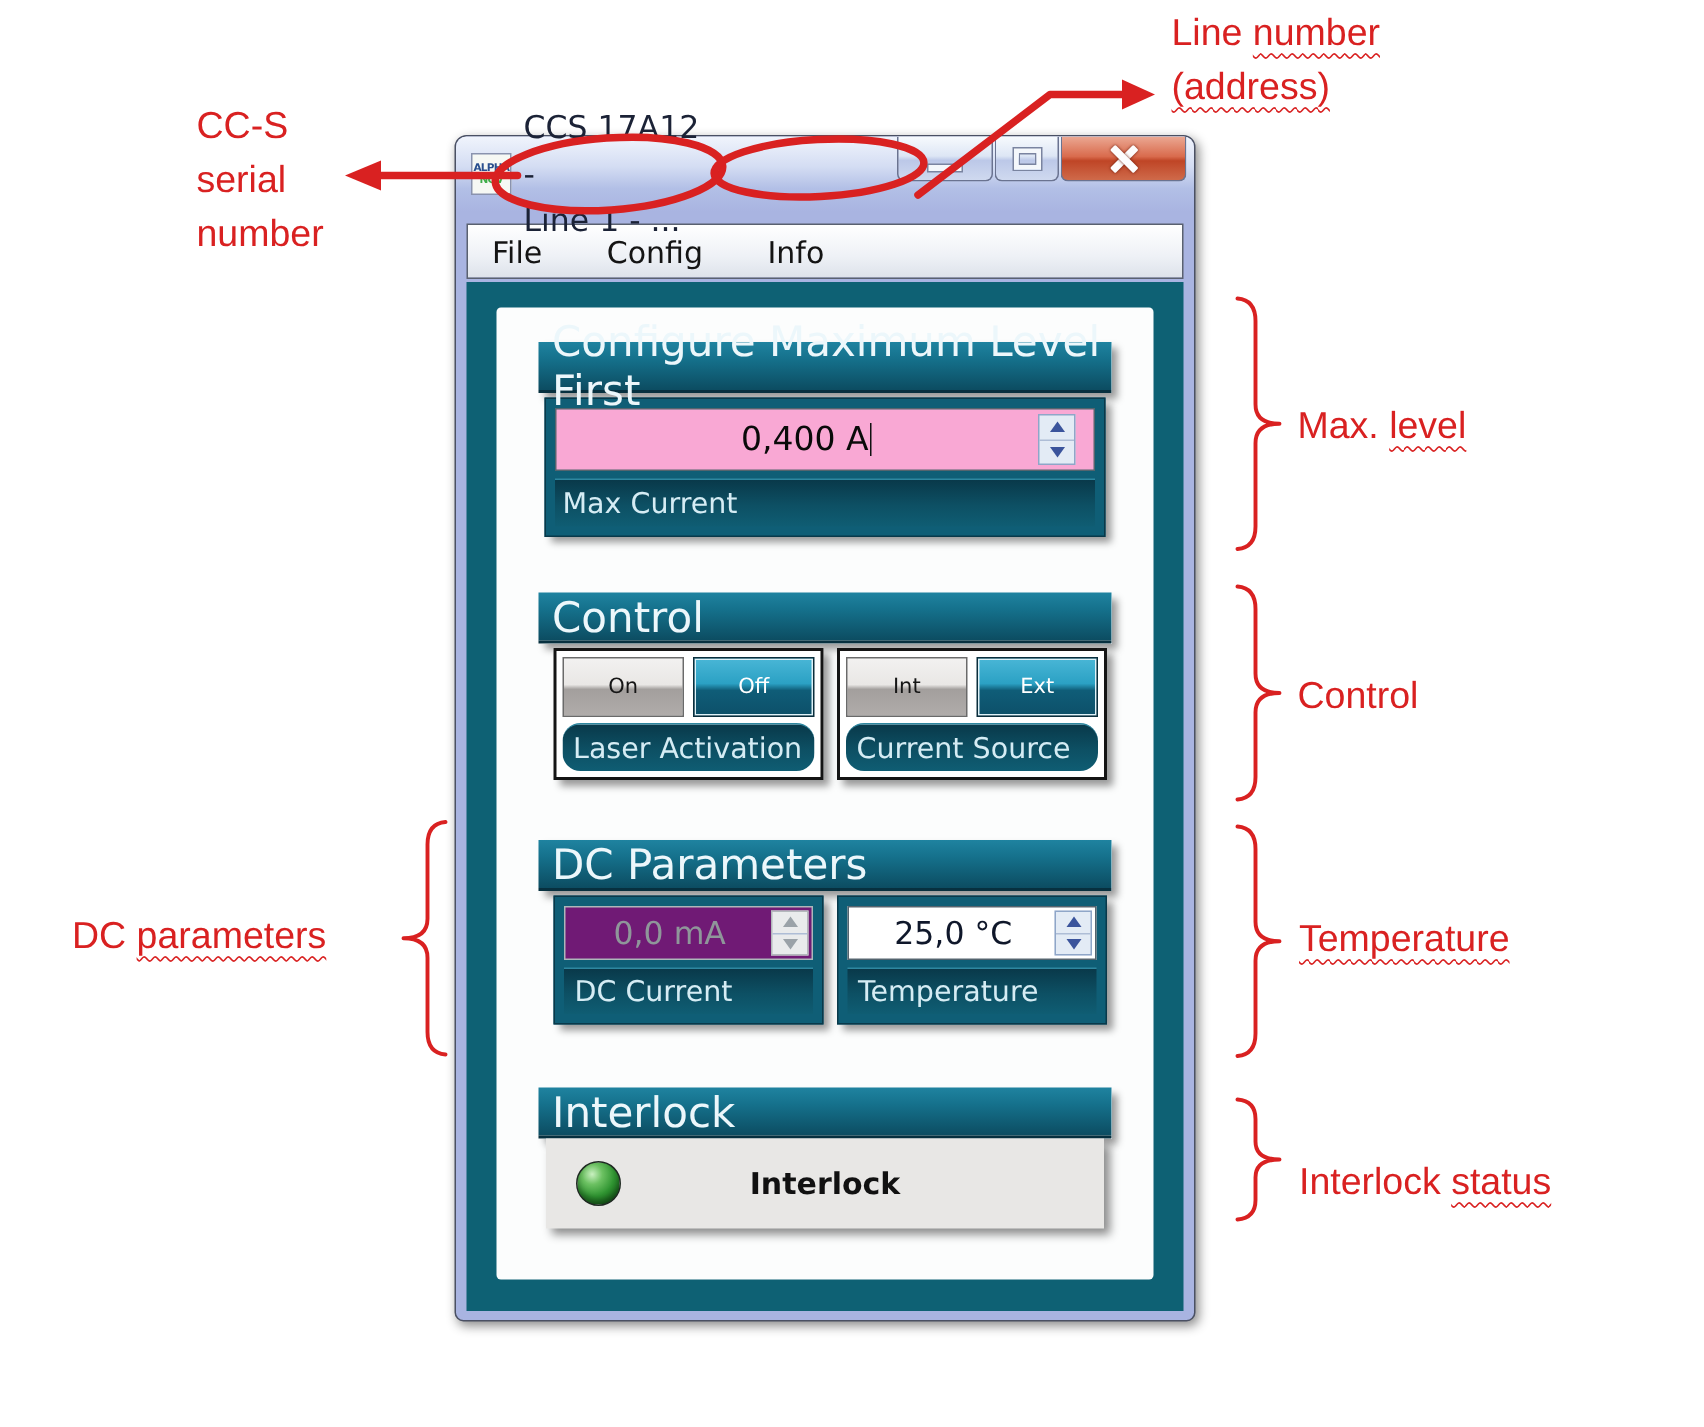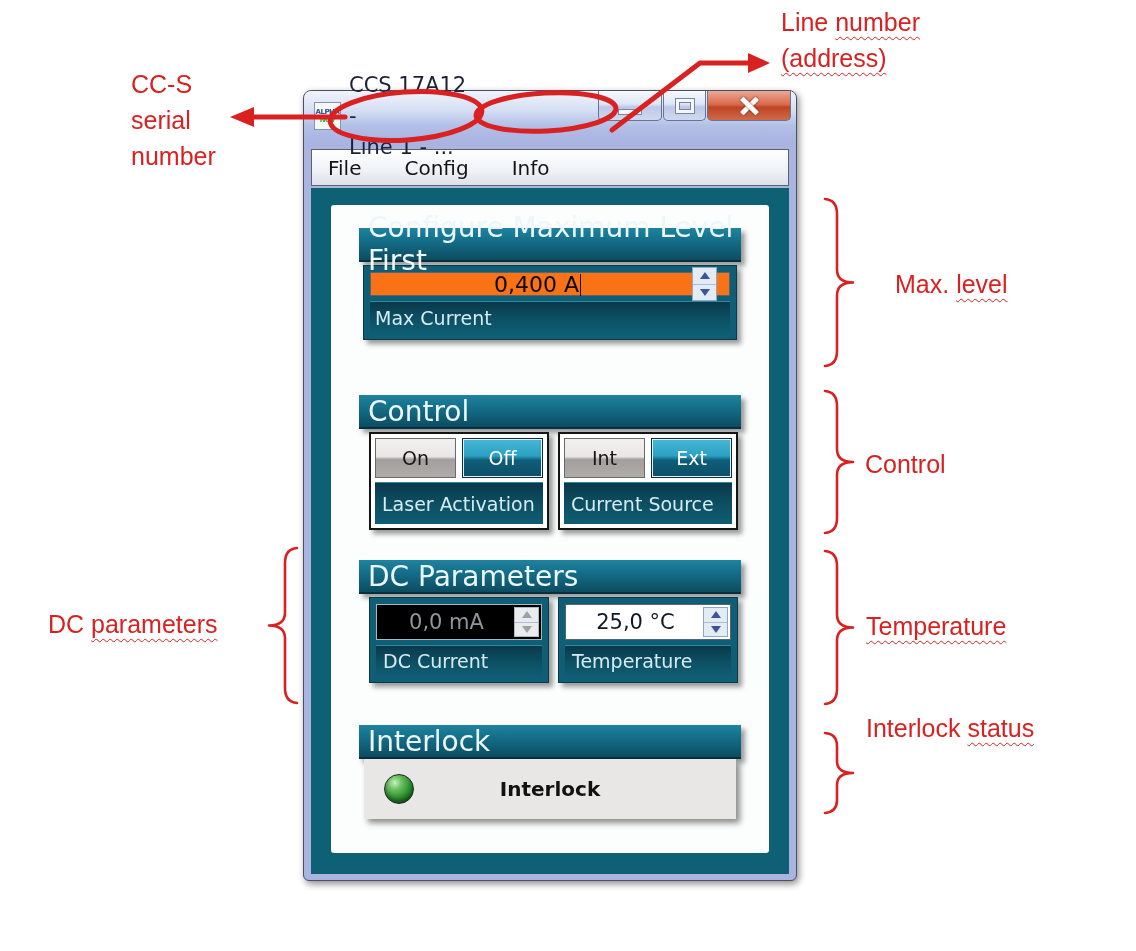--- a/index.html
+++ b/index.html
@@ -47,50 +47,50 @@
   .section { position:absolute; left:28px; width:382px; }
   .s1 { top:23px; } .s2 { top:190px; } .s3 { top:355px; } .s4 { top:520px; }
   .sec-header { height:34px; background:linear-gradient(180deg,#1f83a0 0%,#15718c 35%,#0c4c61 100%);
     border-bottom:2px solid #07303f; color:#ecf7fb; font-size:28px; display:flex; align-items:center;
     padding-left:9px; box-shadow:4px 4px 5px rgba(0,0,0,.4); }
   .label-bar { background:linear-gradient(180deg,#09394a 0%,#0d5064 55%,#0f5d73 100%);
     border-top:1px solid #2e87a0; color:#d5ecf4; font-size:19px; display:flex; align-items:center; padding-left:5px; }
 
   .teal-box { margin:3px 4px 0 4px; background:#0f5e76; border:1px solid #09394a; padding:6px;
     box-shadow:4px 4px 5px rgba(0,0,0,.4); }
-  .input-strip { background:#f97316; border:1px solid #55646e; height:24px; display:flex; align-items:center; padding:0 12px; }
+  .input-strip { background:#f9a8d4; border:1px solid #55646e; height:42px; display:flex; align-items:center; padding:0 12px; }
   .input-strip .val-wrap { flex:1; text-align:center; font-size:22px; color:#0a0a0a; }
   .caret { display:inline-block; width:1px; height:22px; background:#111; vertical-align:-4px; margin-left:1px; }
   .teal-box .label-bar { margin-top:5px; height:32px; }
 
   .spinner { width:25px; height:34px; border:1px solid #8fa6c8; background:#e3ebf5; display:flex; flex-direction:column; flex:0 0 auto; }
   .spin { flex:1; display:flex; align-items:center; justify-content:center; }
   .spin + .spin { border-top:1px solid #aebdd6; }
   .tri-up   { width:0; height:0; border-left:5px solid transparent; border-right:5px solid transparent; border-bottom:7px solid #3b549c; }
   .tri-down { width:0; height:0; border-left:5px solid transparent; border-right:5px solid transparent; border-top:7px solid #3b549c; }
   .spinner.disabled { background:#e9ebec; border-color:#b3b8bc; }
   .spinner.disabled .tri-up { border-bottom-color:#9aa2a8; }
   .spinner.disabled .tri-down { border-top-color:#9aa2a8; }
 
   .groups { display:flex; padding-left:10px; gap:9px; margin-top:3px; }
   .ctl-group { width:180px; background:#ffffff; border:2px solid #141414; padding:4px;
     display:flex; flex-direction:column; gap:4px; box-shadow:4px 4px 5px rgba(0,0,0,.4); }
   .btn-row { display:flex; gap:6px; height:40px; }
-  .tbtn { flex:1; display:flex; align-items:center; justify-content:center; font-size:19px; cursor:default; }
+  .tbtn { flex:1; display:flex; align-items:center; justify-content:center; font-size:14px; cursor:default; }
   .tbtn.inactive { border:1px solid #6a6a6a; color:#161616;
     background:linear-gradient(180deg,#f2f1f0 0%,#e9e7e5 46%,#a39f9d 54%,#b0acaa 100%); }
   .tbtn.active { border:1px solid #0a2e3c; color:#ffffff; box-shadow:inset 0 0 0 1px #dff2f8;
     background:linear-gradient(180deg,#49b6d6 0%,#2ba1c4 44%,#0f5d78 56%,#0d5069 100%); }
-  .ctl-group .label-bar { height:42px; padding-left:7px; }
+  .ctl-group .label-bar { height:32px; padding-left:7px;border-radius:12px; }
 
   .dc-group { width:180px; background:#0f5e76; border:1px solid #09394a; padding:6px;
     display:flex; flex-direction:column; gap:5px; box-shadow:4px 4px 5px rgba(0,0,0,.4); }
   .num-field { height:36px; background:#ffffff; border:1px solid #55646e; display:flex; align-items:center; padding:0 2px; }
   .num-field .val-wrap { flex:1; text-align:center; font-size:21px; color:#0f172a; }
-  .num-field.disabled { background:#000000; border-color:#adb6ba; }
+  .num-field.disabled { background:#701a75; border-color:#adb6ba; }
   .num-field.disabled .val-wrap { color:#8f969a; }
   .num-field .spinner { height:30px; }
   .dc-group .label-bar { height:31px; padding-left:7px; }
 
   .interlock-body { position:relative; margin:0 5px; height:60px; background:#e8e7e5;
     display:flex; align-items:center; box-shadow:4px 4px 6px rgba(0,0,0,.45); }
   .led { width:30px; height:30px; border-radius:50%; margin-left:20px; border:1px solid #1f2a22;
     background:radial-gradient(circle at 35% 28%, #c9f0c0 0%, #6cc162 25%, #2f9431 55%, #156018 85%, #0d4a10 100%);
     box-shadow:inset 0 -3px 4px rgba(0,0,0,.35); }
   .interlock-text { position:absolute; left:0; right:0; text-align:center; font-size:20px; font-weight:600; color:#111; }
@@ -227,33 +227,33 @@
   <div>CC-S</div>
   <div>serial</div>
   <div>number</div>
 </div>
 
 <div class="ann" style="left:781px; top:4px;">
   <div><span>Line </span><span class="wavy">number</span></div>
   <div><span class="wavy">(address)</span></div>
 </div>
 
-<div class="ann" style="left:895px; top:266px;">
+<div class="ann" style="left:865px; top:266px;">
   <span>Max. </span><span class="wavy">level</span>
 </div>
 
 <div class="ann" style="left:865px; top:446px;">
   <span>Control</span>
 </div>
 
 <div class="ann" style="left:866px; top:608px;">
   <span class="wavy">Temperature</span>
 </div>
 
-<div class="ann" style="left:866px; top:710px;">
+<div class="ann" style="left:866px; top:770px;">
   <span>Interlock </span><span class="wavy">status</span>
 </div>
 
 <div class="ann" style="left:48px; top:606px;">
   <span>DC </span><span class="wavy">parameters</span>
 </div>
 
 <svg id="overlay" viewBox="0 0 1136 951" xmlns="http://www.w3.org/2000/svg">
   <g stroke="#d92121" fill="none" stroke-linecap="round" stroke-linejoin="round">
 

